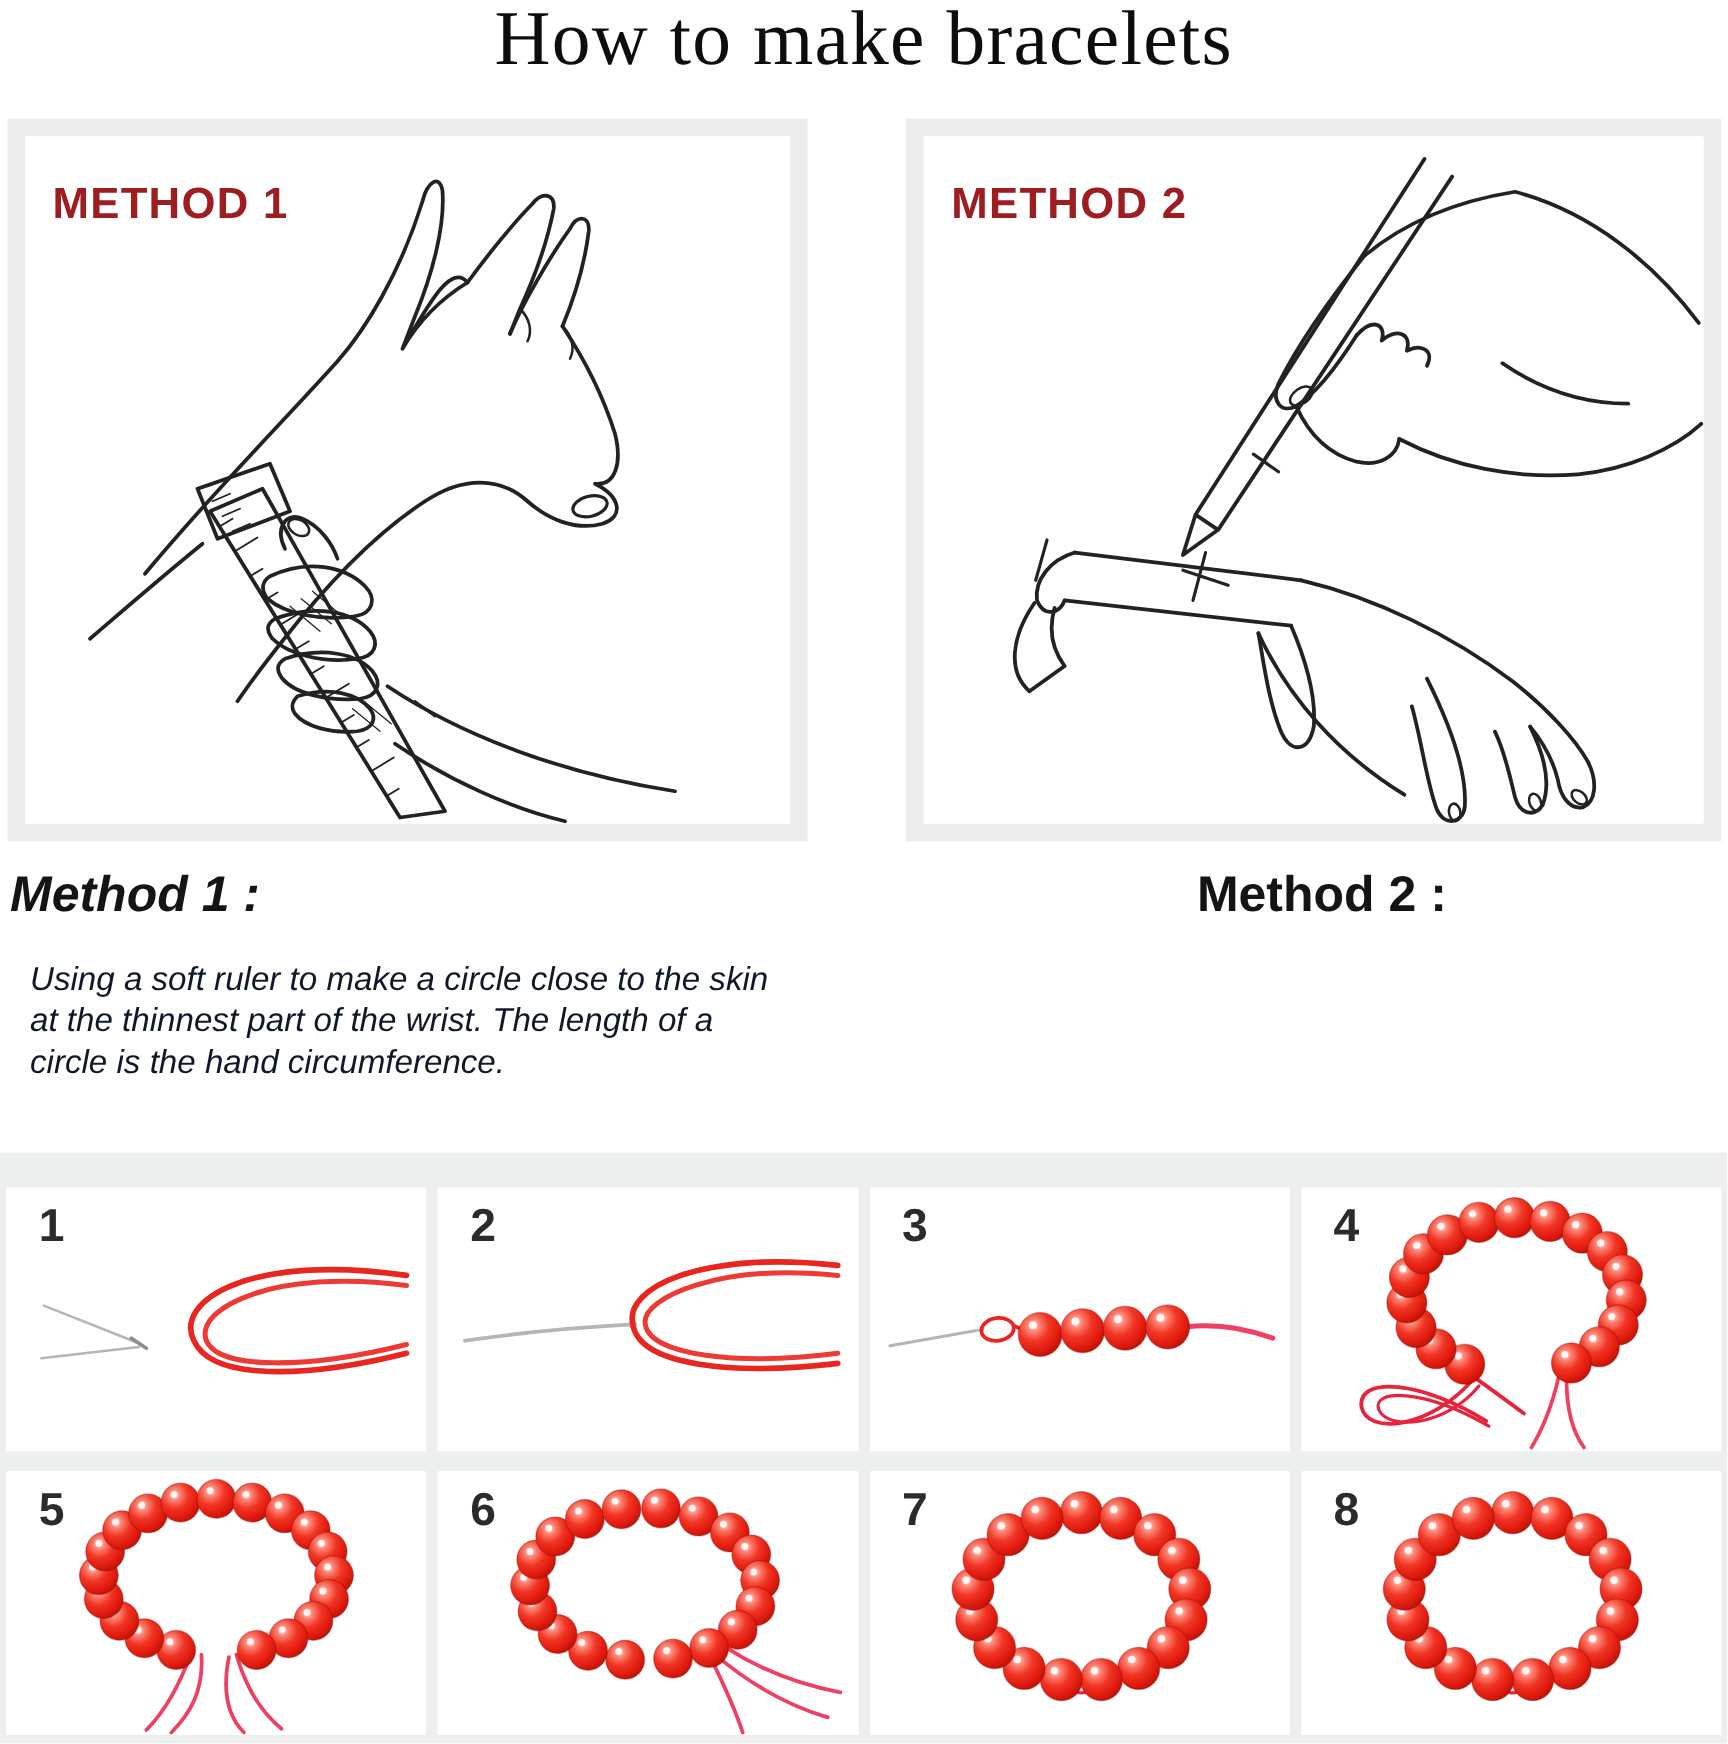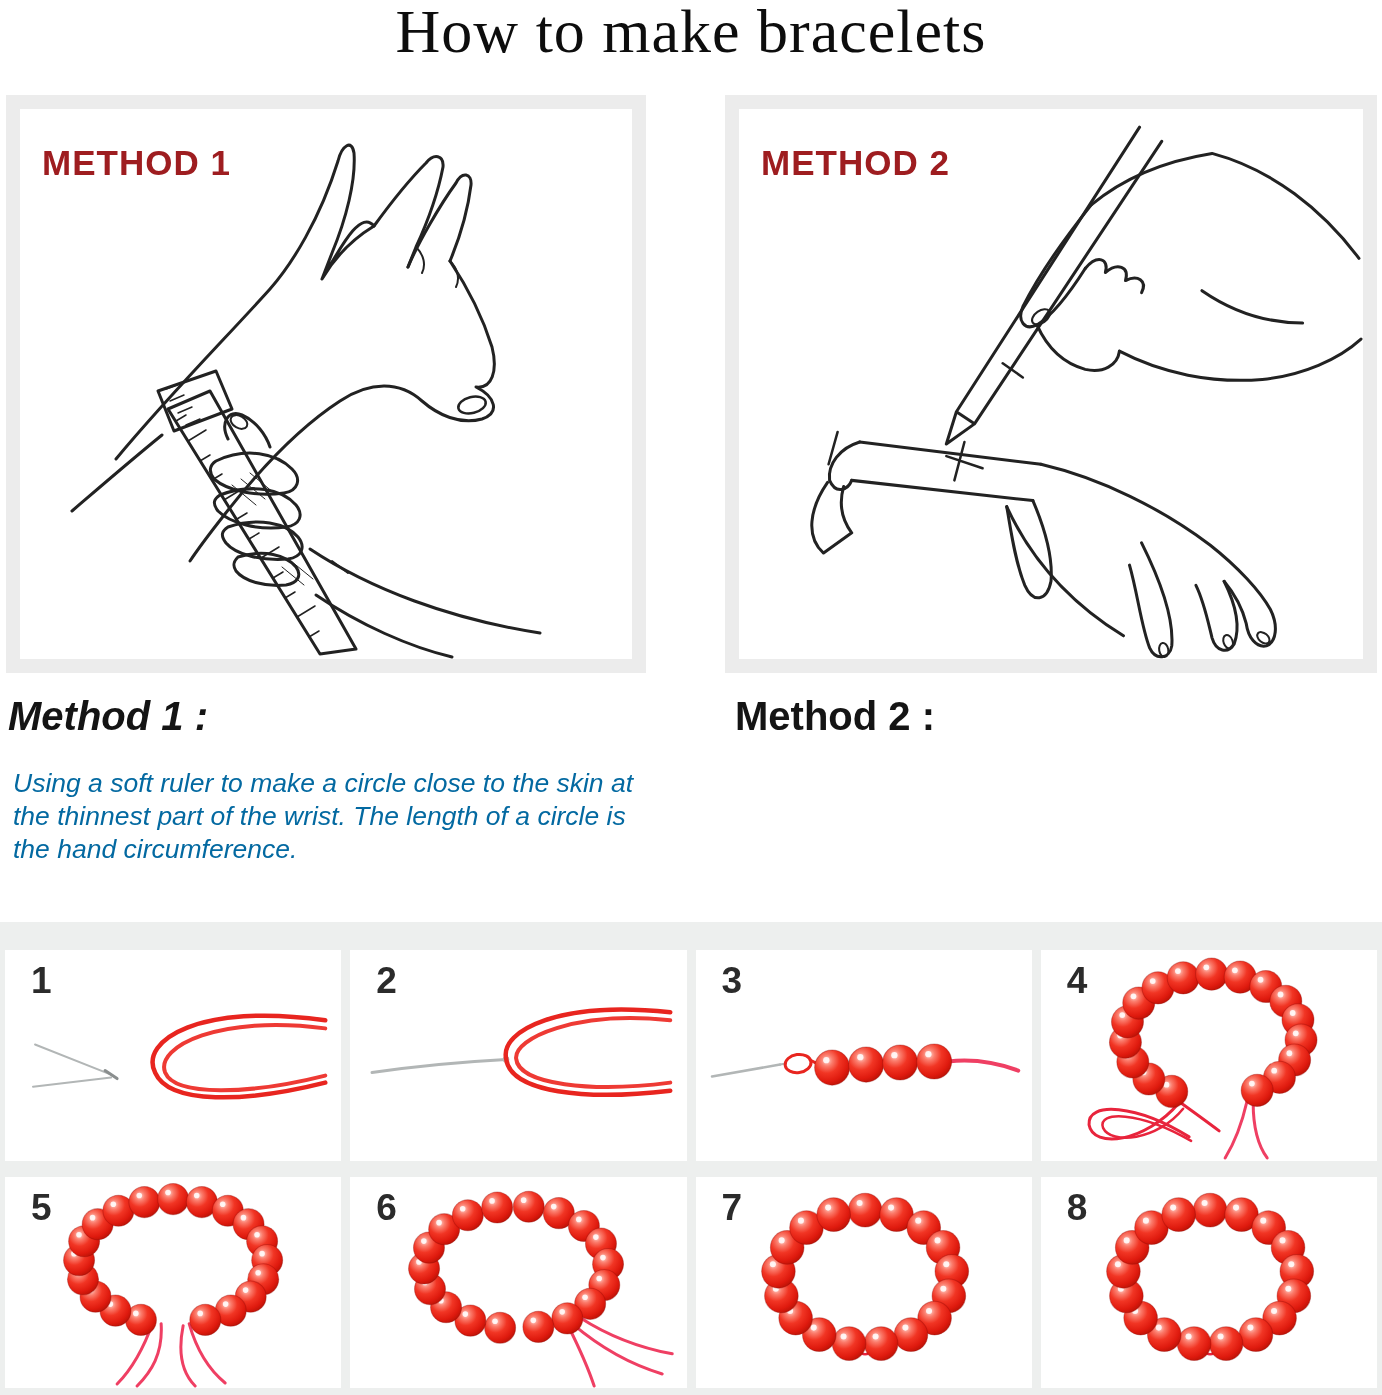--- a/index.html
+++ b/index.html
@@ -20,23 +20,23 @@
   .panel--2{left:725px;width:652px;}
   .panel-inner{width:100%;height:100%;background:#ffffff;position:relative;}
   .panel-label{
     position:absolute;top:34px;left:22px;font-size:35px;font-weight:bold;
     color:#9e1d20;letter-spacing:1px;
   }
   .line-art{position:absolute;left:0;top:0;width:100%;height:100%;}
   .line-art path, .line-art ellipse{stroke:#222;fill:none;stroke-linecap:round;stroke-linejoin:round;}
   .mtext{position:absolute;}
   .mtext--1{left:8px;top:694px;width:635px;font-style:italic;}
-  .mtext--2{left:735px;top:694px;width:645px;}
+  .mtext--2{left:735px;top:694px;width:645px;text-align:center;}
   .mtext h2{margin:0 0 28px 0;font-size:40px;font-weight:bold;color:#141414;}
-  .mtext p{margin:5px;font-size:26.5px;line-height:1.24;color:#0369a1;}
+  .mtext p{margin:16px;font-size:26.5px;line-height:1.24;color:#0f172a;}
   .steps-grid{
     position:absolute;left:0;top:922px;width:1382px;height:473px;
     background:#edefee;display:grid;
     grid-template-columns:repeat(4,1fr);grid-template-rows:1fr 1fr;
     gap:16px 9px;padding:28px 5px 7px 5px;box-sizing:border-box;
   }
   .step-cell{background:#ffffff;position:relative;}
   .step-illustration{position:absolute;left:0;top:0;width:100%;height:100%;}
   .step-number{
     position:absolute;top:10px;left:26px;font-size:37px;font-weight:bold;

